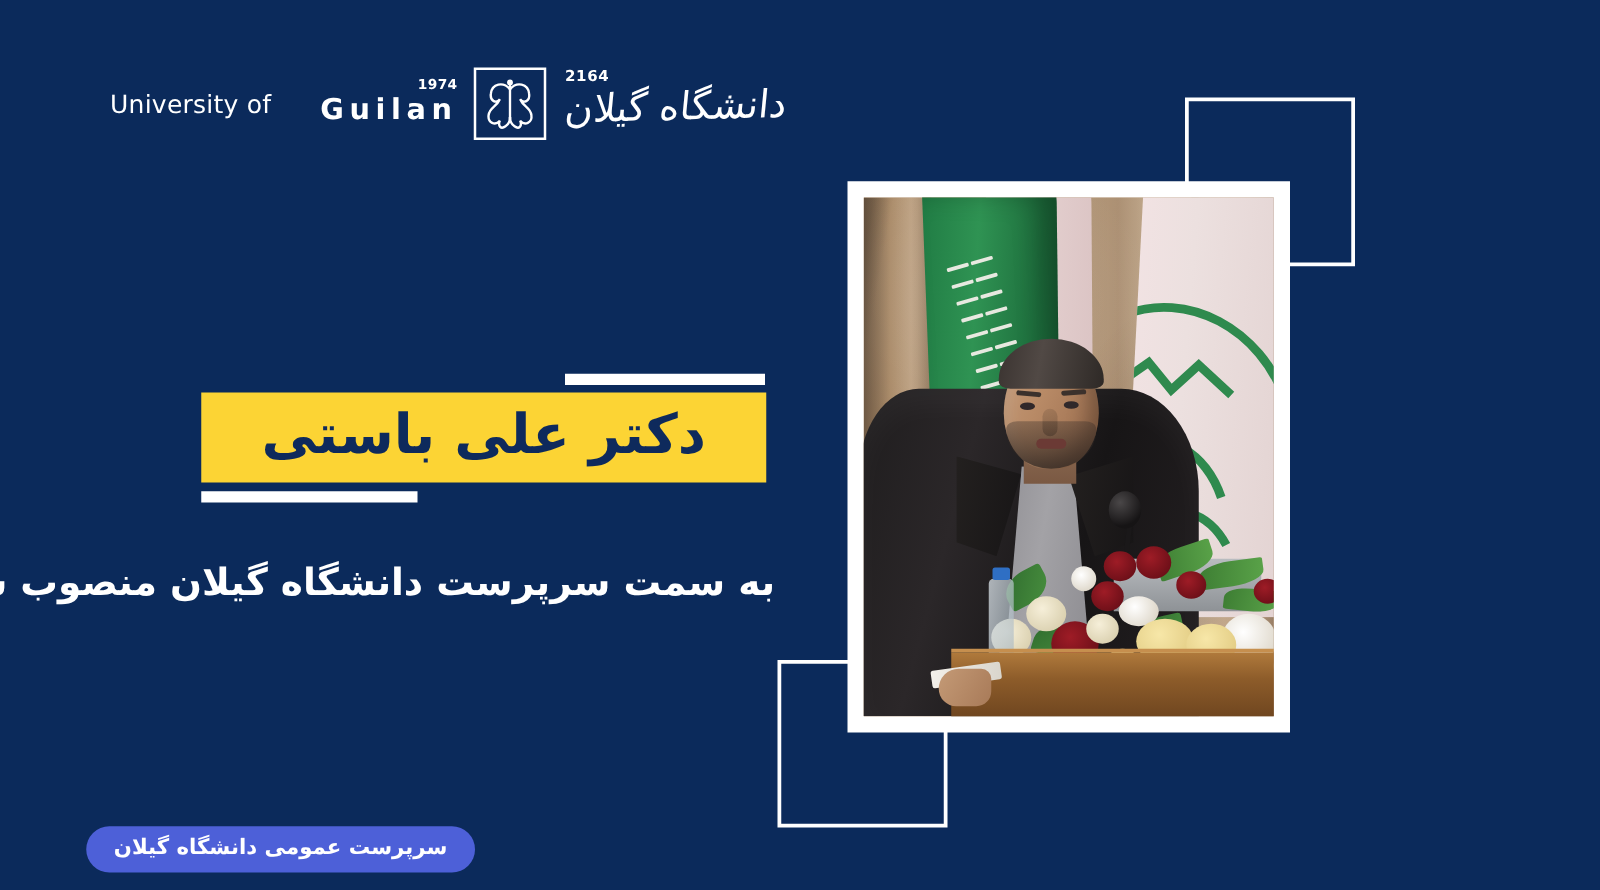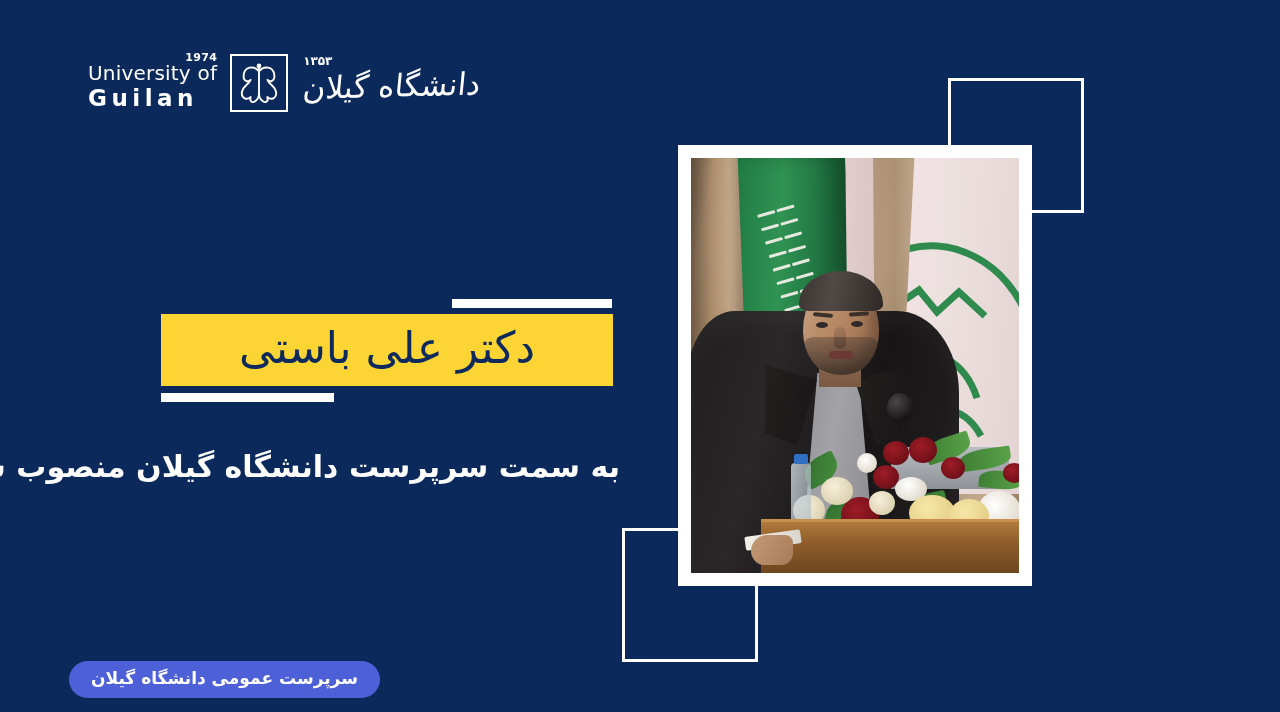--- a/index.html
+++ b/index.html
@@ -23,26 +23,27 @@
     position:absolute;
     left:88px; top:44px;
     display:flex;
     align-items:center;
     gap:9px;
     height:78px;
   }
   .logo-latin {
     position:relative;
     display:flex;
-    flex-direction:column;
+    flex-direction:row;
     justify-content:flex-end;
     align-items:flex-start;
     color:#ffffff;
     line-height:1;
     padding-top:6px;
+    gap:39px;
   }
   .logo-year-lat {
     position:absolute;
     right:0px; top:-5px;
     font-size:11px;
     font-weight:700;
     letter-spacing:.3px;
     color:#ffffff;
   }
   .logo-uni {
@@ -374,21 +375,21 @@
     left:161px; top:314px;
     width:452px; height:72px;
     background:#fcd434;
     display:flex;
     align-items:center;
     justify-content:center;
   }
   .name-banner .name-text {
     color:#0e2a5c;
     font-size:44px;
-    font-weight:400;
+    font-weight:700;
     white-space:nowrap;
     line-height:1;
     padding-bottom:4px;
   }
 
   .subtitle {
     position:absolute;
     right:660px; top:447px;
     color:#ffffff;
     font-size:30px;
@@ -437,21 +438,21 @@
         <g fill="none" stroke="#ffffff" stroke-width="2.1" stroke-linecap="round">
           <path d="M30 14 v30"></path>
           <circle cx="30" cy="11" r="2.6" fill="#ffffff" stroke="none"></circle>
           <path d="M30 17 C24 10, 14 12, 13 21 C12 28, 18 30, 21 26 C18 33, 12 33, 11 40 C10 47, 17 50, 21 45 C19 50, 22 53, 26 50 C29 48, 30 45, 30 42"></path>
           <path d="M30 17 C36 10, 46 12, 47 21 C48 28, 42 30, 39 26 C42 33, 48 33, 49 40 C50 47, 43 50, 39 45 C41 50, 38 53, 34 50 C31 48, 30 45, 30 42"></path>
         </g>
       </svg>
     </div>
 
     <div class="logo-fa">
-      <span class="logo-year-fa">۱۳۵۳</span>
+      <span class="logo-year-fa">2164</span>
       <span class="logo-fa-text fa">دانشگاه گیلان</span>
     </div>
   </div>
 
   <div class="deco-square deco-tr"></div>
   <div class="deco-square deco-bl"></div>
 
   <div class="photo-card">
     <div class="photo">
 

